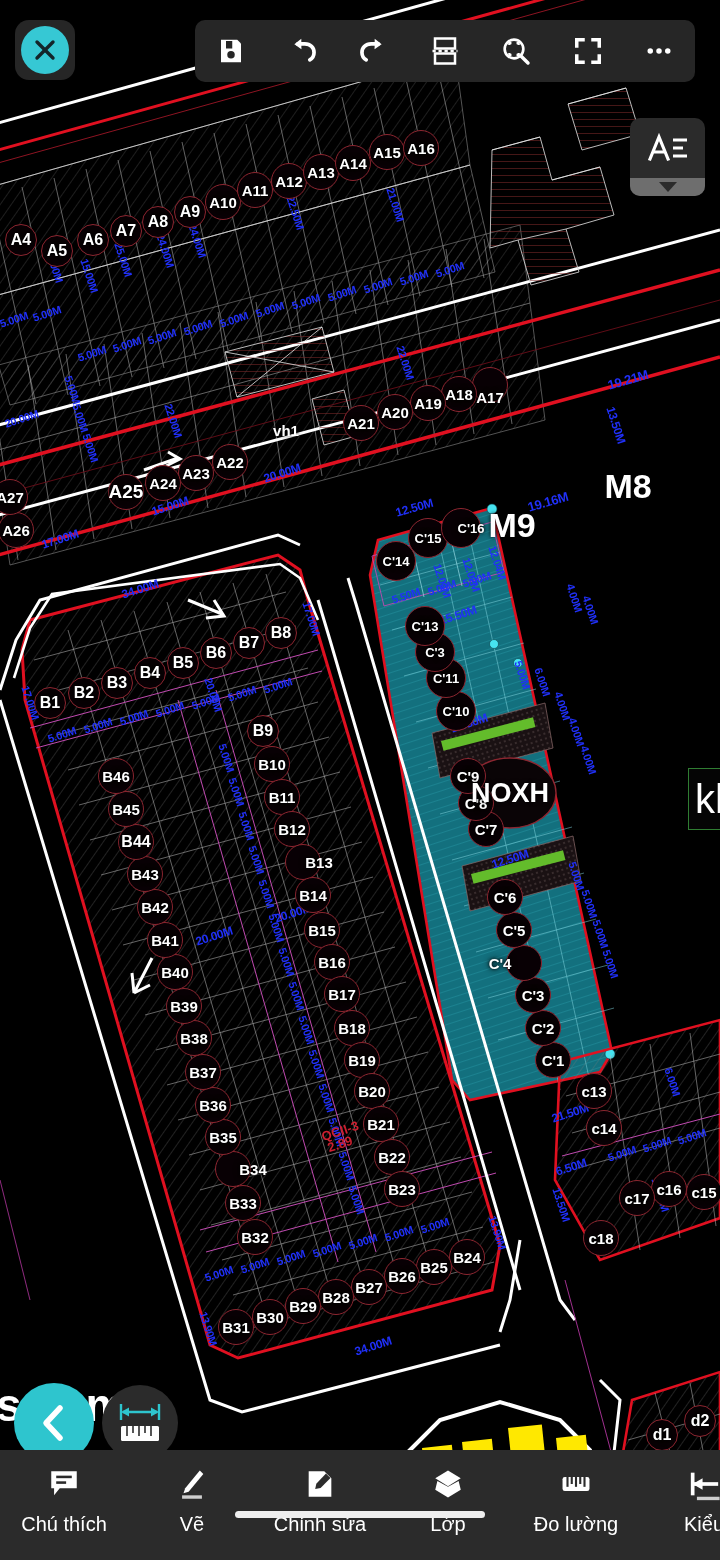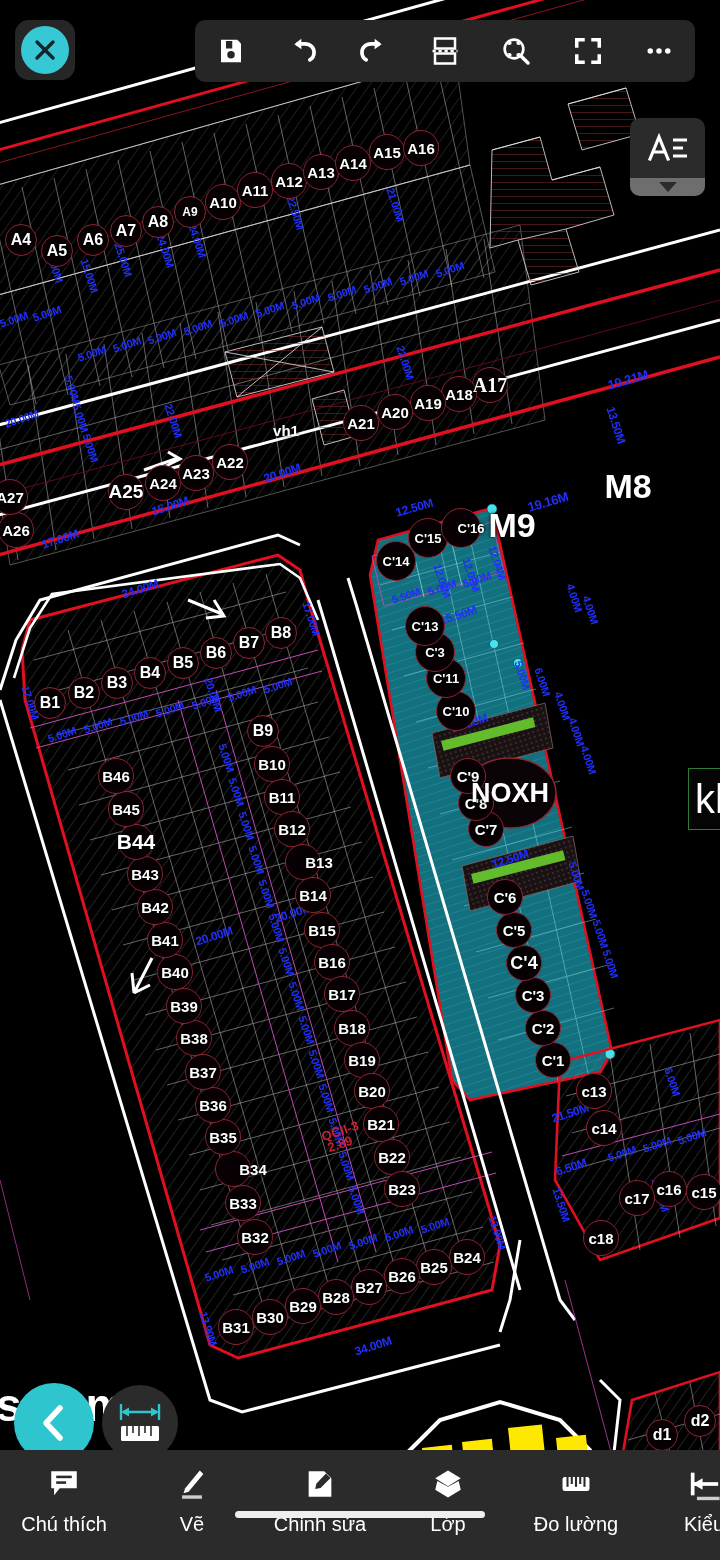--- a/index.html
+++ b/index.html
@@ -393,37 +393,37 @@
         <div class="lot" style="left: 21px; top: 240px; font-size: 16px;">A4</div>
         <div class="lotring" style="left: 57px; top: 251px; width: 32px; height: 32px;"></div>
         <div class="lot" style="left: 57px; top: 251px; font-size: 16px;">A5</div>
         <div class="lotring" style="left: 93px; top: 240px; width: 32px; height: 32px;"></div>
         <div class="lot" style="left: 93px; top: 240px; font-size: 16px;">A6</div>
         <div class="lotring" style="left: 126px; top: 231px; width: 32px; height: 32px;"></div>
         <div class="lot" style="left: 126px; top: 231px; font-size: 16px;">A7</div>
         <div class="lotring" style="left: 158px; top: 222px; width: 32px; height: 32px;"></div>
         <div class="lot" style="left: 158px; top: 222px; font-size: 16px;">A8</div>
         <div class="lotring" style="left: 190px; top: 212px; width: 32px; height: 32px;"></div>
-        <div class="lot" style="left: 190px; top: 212px; font-size: 12px;">A9</div>
+        <div class="lot" style="left: 190px; top: 212px; font-size: 16px;">A9</div>
         <div class="lotring" style="left: 223px; top: 202px; width: 36px; height: 36px;"></div>
         <div class="lot" style="left: 223px; top: 202px; font-size: 15px;">A10</div>
         <div class="lotring" style="left: 255px; top: 190px; width: 36px; height: 36px;"></div>
         <div class="lot" style="left: 255px; top: 190px; font-size: 15px;">A11</div>
         <div class="lotring" style="left: 289px; top: 181px; width: 36px; height: 36px;"></div>
         <div class="lot" style="left: 289px; top: 181px; font-size: 15px;">A12</div>
         <div class="lotring" style="left: 321px; top: 172px; width: 36px; height: 36px;"></div>
         <div class="lot" style="left: 321px; top: 172px; font-size: 15px;">A13</div>
         <div class="lotring" style="left: 353px; top: 163px; width: 36px; height: 36px;"></div>
         <div class="lot" style="left: 353px; top: 163px; font-size: 15px;">A14</div>
         <div class="lotring" style="left: 387px; top: 152px; width: 36px; height: 36px;"></div>
         <div class="lot" style="left: 387px; top: 152px; font-size: 15px;">A15</div>
         <div class="lotring" style="left: 421px; top: 148px; width: 36px; height: 36px;"></div>
         <div class="lot" style="left: 421px; top: 148px; font-size: 15px;">A16</div>
         <div class="lotring" style="left: 490px; top: 385px; width: 36px; height: 36px;"></div>
-        <div class="lot" style="left: 490px; top: 385px; font-size: 20px; font-family: Liberation Serif, serif;">A17</div>
+        <div class="lot" style="left: 490px; top: 397px; font-size: 15px;">A17</div>
         <div class="lotring" style="left: 459px; top: 394px; width: 36px; height: 36px;"></div>
         <div class="lot" style="left: 459px; top: 394px; font-size: 15px;">A18</div>
         <div class="lotring" style="left: 428px; top: 403px; width: 36px; height: 36px;"></div>
         <div class="lot" style="left: 428px; top: 403px; font-size: 15px;">A19</div>
         <div class="lotring" style="left: 395px; top: 412px; width: 36px; height: 36px;"></div>
         <div class="lot" style="left: 395px; top: 412px; font-size: 15px;">A20</div>
         <div class="lotring" style="left: 361px; top: 423px; width: 36px; height: 36px;"></div>
         <div class="lot" style="left: 361px; top: 423px; font-size: 15px;">A21</div>
         <div class="lotring" style="left: 230px; top: 462px; width: 36px; height: 36px;"></div>
         <div class="lot" style="left: 230px; top: 462px; font-size: 15px;">A22</div>
@@ -517,33 +517,33 @@
         <div class="lot" style="left: 184px; top: 1006px; font-size: 15px;">B39</div>
         <div class="lotring" style="left: 175px; top: 972px; width: 36px; height: 36px;"></div>
         <div class="lot" style="left: 175px; top: 972px; font-size: 15px;">B40</div>
         <div class="lotring" style="left: 165px; top: 940px; width: 36px; height: 36px;"></div>
         <div class="lot" style="left: 165px; top: 940px; font-size: 15px;">B41</div>
         <div class="lotring" style="left: 155px; top: 907px; width: 36px; height: 36px;"></div>
         <div class="lot" style="left: 155px; top: 907px; font-size: 15px;">B42</div>
         <div class="lotring" style="left: 145px; top: 874px; width: 36px; height: 36px;"></div>
         <div class="lot" style="left: 145px; top: 874px; font-size: 15px;">B43</div>
         <div class="lotring" style="left: 136px; top: 842px; width: 36px; height: 36px;"></div>
-        <div class="lot" style="left: 136px; top: 842px; font-size: 21px;">B44</div>
+        <div class="lot" style="left: 136px; top: 842px; font-size: 16px;">B44</div>
         <div class="lotring" style="left: 126px; top: 809px; width: 36px; height: 36px;"></div>
         <div class="lot" style="left: 126px; top: 809px; font-size: 15px;">B45</div>
         <div class="lotring" style="left: 116px; top: 776px; width: 36px; height: 36px;"></div>
         <div class="lot" style="left: 116px; top: 776px; font-size: 15px;">B46</div>
         <div class="lotring" style="left: 553px; top: 1060px; width: 36px; height: 36px;"></div>
         <div class="lot" style="left: 553px; top: 1060px; font-size: 15px;">C'1</div>
         <div class="lotring" style="left: 543px; top: 1028px; width: 36px; height: 36px;"></div>
         <div class="lot" style="left: 543px; top: 1028px; font-size: 15px;">C'2</div>
         <div class="lotring" style="left: 533px; top: 995px; width: 36px; height: 36px;"></div>
         <div class="lot" style="left: 533px; top: 995px; font-size: 15px;">C'3</div>
         <div class="lotring" style="left: 524px; top: 963px; width: 36px; height: 36px;"></div>
-        <div class="lot" style="left: 524px; top: 963px; font-size: 18px;">C'4</div>
+        <div class="lot" style="left: 500px; top: 963px; font-size: 15px;">C'4</div>
         <div class="lotring" style="left: 514px; top: 930px; width: 36px; height: 36px;"></div>
         <div class="lot" style="left: 514px; top: 930px; font-size: 15px;">C'5</div>
         <div class="lotring" style="left: 505px; top: 897px; width: 36px; height: 36px;"></div>
         <div class="lot" style="left: 505px; top: 897px; font-size: 15px;">C'6</div>
         <div class="lotring" style="left: 486px; top: 829px; width: 36px; height: 36px;"></div>
         <div class="lot" style="left: 486px; top: 829px; font-size: 15px;">C'7</div>
         <div class="lotring" style="left: 476px; top: 803px; width: 36px; height: 36px;"></div>
         <div class="lot" style="left: 476px; top: 803px; font-size: 15px;">C'8</div>
         <div class="lotring" style="left: 468px; top: 776px; width: 36px; height: 36px;"></div>
         <div class="lot" style="left: 468px; top: 776px; font-size: 15px;">C'9</div>

